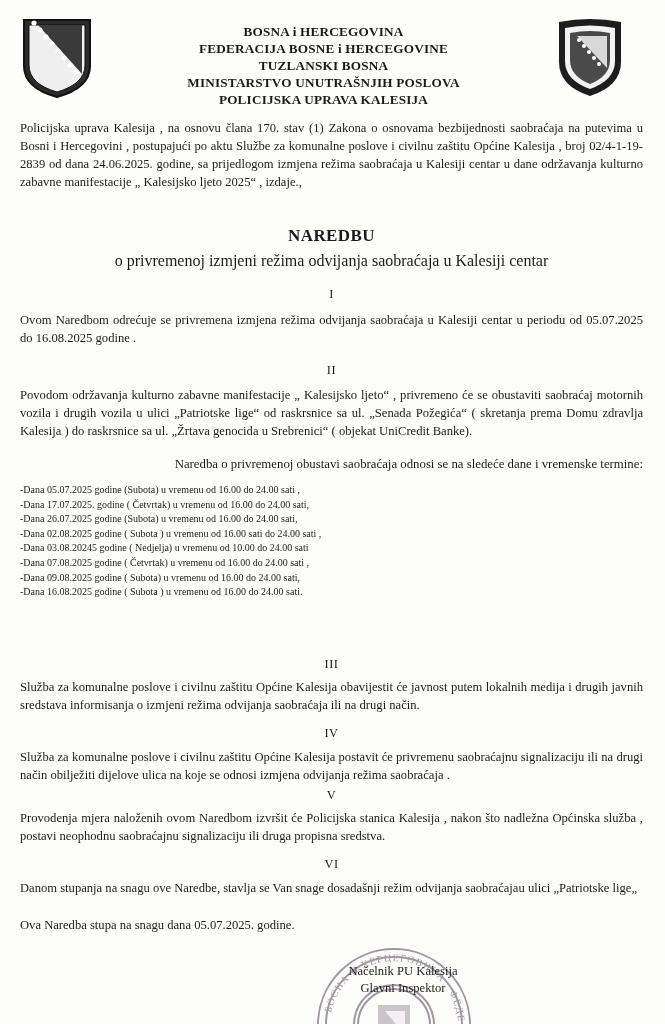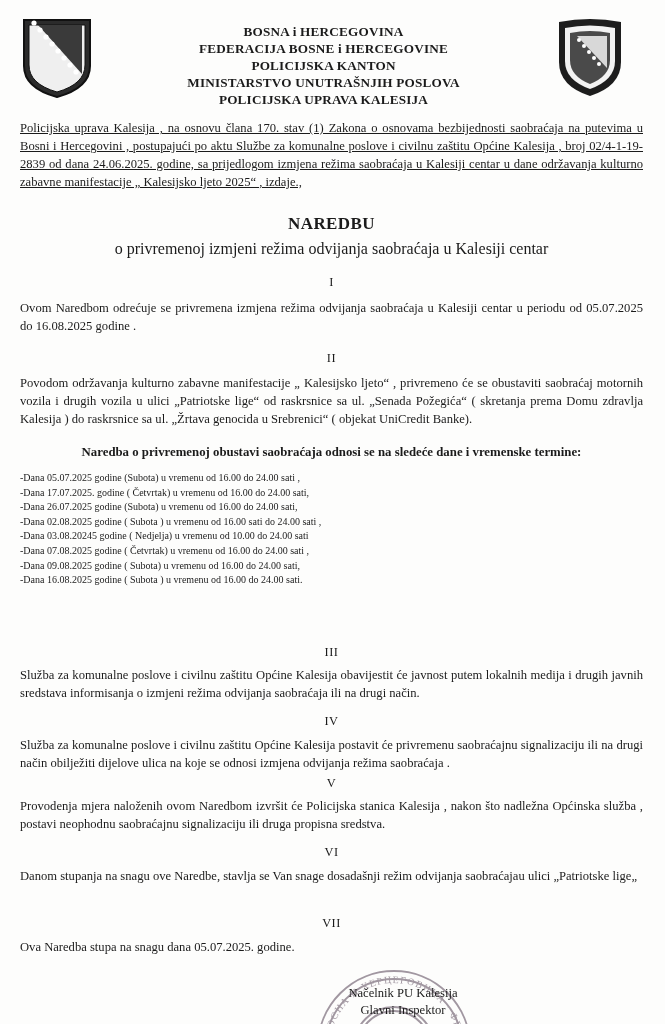--- a/index.html
+++ b/index.html
@@ -56,22 +56,21 @@
     font-size: 12.6px;
     line-height: 1.42;
     text-align: justify;
   }
   .para {
     margin: 0 0 2px 0;
     text-align: justify;
   }
   .intro {
     margin-top: 8px;
-    margin-bottom: 20px;
-    text-decoration: underline;
+    margin-bottom: 32px;
   }
   .title-naredbu {
     text-align: center;
     font-weight: bold;
     font-size: 17px;
     letter-spacing: 0.4px;
     margin-top: 12px;
   }
   .subtitle {
     text-align: center;
@@ -80,24 +79,24 @@
     font-family: Liberation Serif, serif;
   }
   .roman {
     text-align: center;
     font-size: 12.4px;
     margin: 14px 0 8px 0;
     letter-spacing: 0.5px;
   }
   .roman.tight { margin: 10px 0 6px 0; }
   .bold-line {
-    font-weight: bold;
+    font-weight: normal;
     font-size: 12.8px;
     margin: 14px 0 10px 0;
-    text-align: center;
+    text-align: right;
   }
   .dates {
     font-size: 10px;
     line-height: 1.46;
     margin: 0 0 0 0;
     text-align: left;
   }
   .dates div { white-space: nowrap; }
 
   
@@ -148,21 +147,21 @@
           <circle cx="50" cy="49" r="2.6"></circle>
           <circle cx="56" cy="56" r="2.6"></circle>
           <circle cx="14" cy="7" r="2.6"></circle>
         </g>
       </svg>
     </div>
 
     <div class="header-titles">
       <div>BOSNA i HERCEGOVINA</div>
       <div>FEDERACIJA BOSNE i HERCEGOVINE</div>
-      <div>POLICIJSKA KANTON</div>
+      <div>TUZLANSKI BOSNA</div>
       <div>MINISTARSTVO UNUTRAŠNJIH POSLOVA</div>
       <div>POLICIJSKA UPRAVA KALESIJA</div>
     </div>
 
     <div class="crest">
       <svg width="74" height="84" viewBox="0 0 74 84">
         <path d="M6 6 Q37 0 68 6 L68 46 Q68 70 37 80 Q6 70 6 46 Z" fill="#1d1d1d"></path>
         <path d="M12 12 Q37 7 62 12 L62 45 Q62 64 37 73 Q12 64 12 45 Z" fill="#f2f2f2"></path>
         <path d="M17 17 Q37 13 57 17 L57 44 Q57 60 37 68 Q17 60 17 44 Z" fill="#4a4a4a"></path>
         <path d="M24 20 L54 52 L54 20 Z" fill="#d8d8d8"></path>
@@ -213,21 +212,20 @@
     <p class="para">Služba za komunalne poslove i civilnu zaštitu Općine Kalesija postavit će privremenu saobraćajnu signalizaciju ili na drugi način obilježiti  dijelove ulica na koje se odnosi izmjena odvijanja režima saobraćaja .</p>
 
     <div class="roman tight" style="margin-top:2px;">V</div>
     <p class="para">Provodenja mjera naloženih ovom Naredbom izvršit će Policijska stanica Kalesija , nakon što nadležna Općinska služba , postavi neophodnu saobraćajnu signalizaciju ili druga propisna sredstva.</p>
 
     <div class="roman tight">VI</div>
     <p class="para">Danom stupanja na snagu ove Naredbe,  stavlja se Van snage  dosadašnji režim odvijanja saobraćajau ulici „Patriotske lige„</p>
 
     <div class="spacer-md"></div>
 
-    <div class="roman tight">VII</div>
     <p class="para">Ova Naredba stupa na snagu dana 05.07.2025. godine.</p>
 
     <div class="sign-area">
 
       <div class="stamp">
         <svg width="168" height="168" viewBox="0 0 168 168">
           <g fill="none" stroke="#6a5a6a" stroke-width="2">
             <circle cx="84" cy="84" r="76"></circle>
             <circle cx="84" cy="84" r="68"></circle>
             <circle cx="84" cy="84" r="40"></circle>

